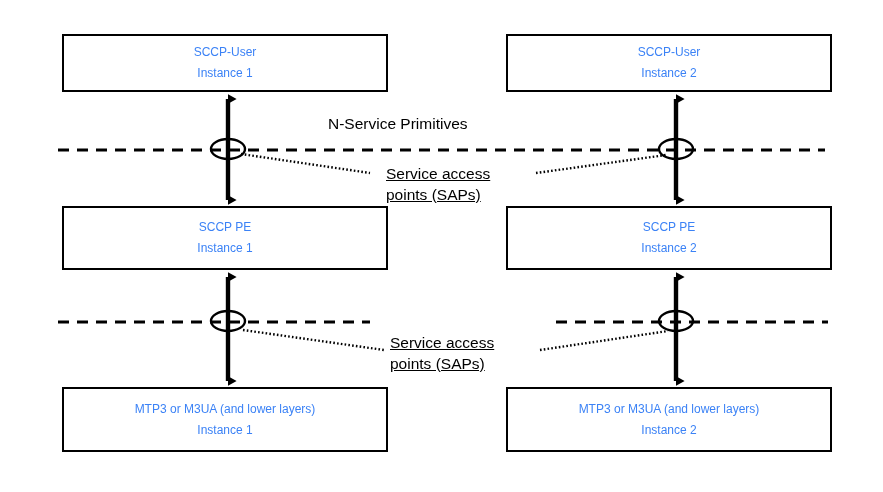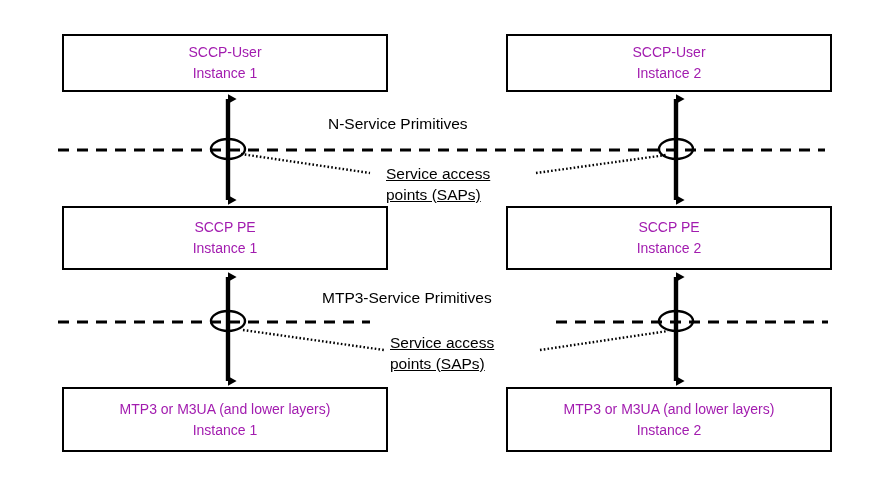--- a/index.html
+++ b/index.html
@@ -21,23 +21,23 @@
     box-sizing: border-box;
     border: 2px solid #000000;
     background: #ffffff;
     display: flex;
     flex-direction: column;
     align-items: center;
     justify-content: center;
     z-index: 5;
   }
   .layer-box .box-line {
-    font-size: 14px;
+    font-size: 12px;
     line-height: 21px;
-    color: #a21caf;
+    color: #3b82f6;
     white-space: nowrap;
     text-align: center;
   }
   .free-label {
     position: absolute;
     font-size: 15.5px;
     line-height: 21px;
     color: #000000;
     white-space: nowrap;
     z-index: 6;
@@ -139,21 +139,20 @@
     </g>
 
     <ellipse cx="228" cy="149" rx="17" ry="10" fill="none" stroke="#000000" stroke-width="2.4"></ellipse>
     <ellipse cx="676" cy="149" rx="17" ry="10" fill="none" stroke="#000000" stroke-width="2.4"></ellipse>
     <ellipse cx="228" cy="321" rx="17" ry="10" fill="none" stroke="#000000" stroke-width="2.4"></ellipse>
     <ellipse cx="676" cy="321" rx="17" ry="10" fill="none" stroke="#000000" stroke-width="2.4"></ellipse>
   </svg>
 
   <div class="free-label" style="left:328px; top:113px;">N-Service Primitives</div>
 
-  <div class="free-label" style="left:322px; top:287px;">MTP3-Service Primitives</div>
 
   <div class="free-label two-line" style="left:386px; top:163px; text-align:left;">
     <div>Service access</div>
     <div>points (SAPs)</div>
   </div>
 
   <div class="free-label two-line" style="left:390px; top:332px; text-align:left;">
     <div>Service access</div>
     <div>points (SAPs)</div>
   </div>

